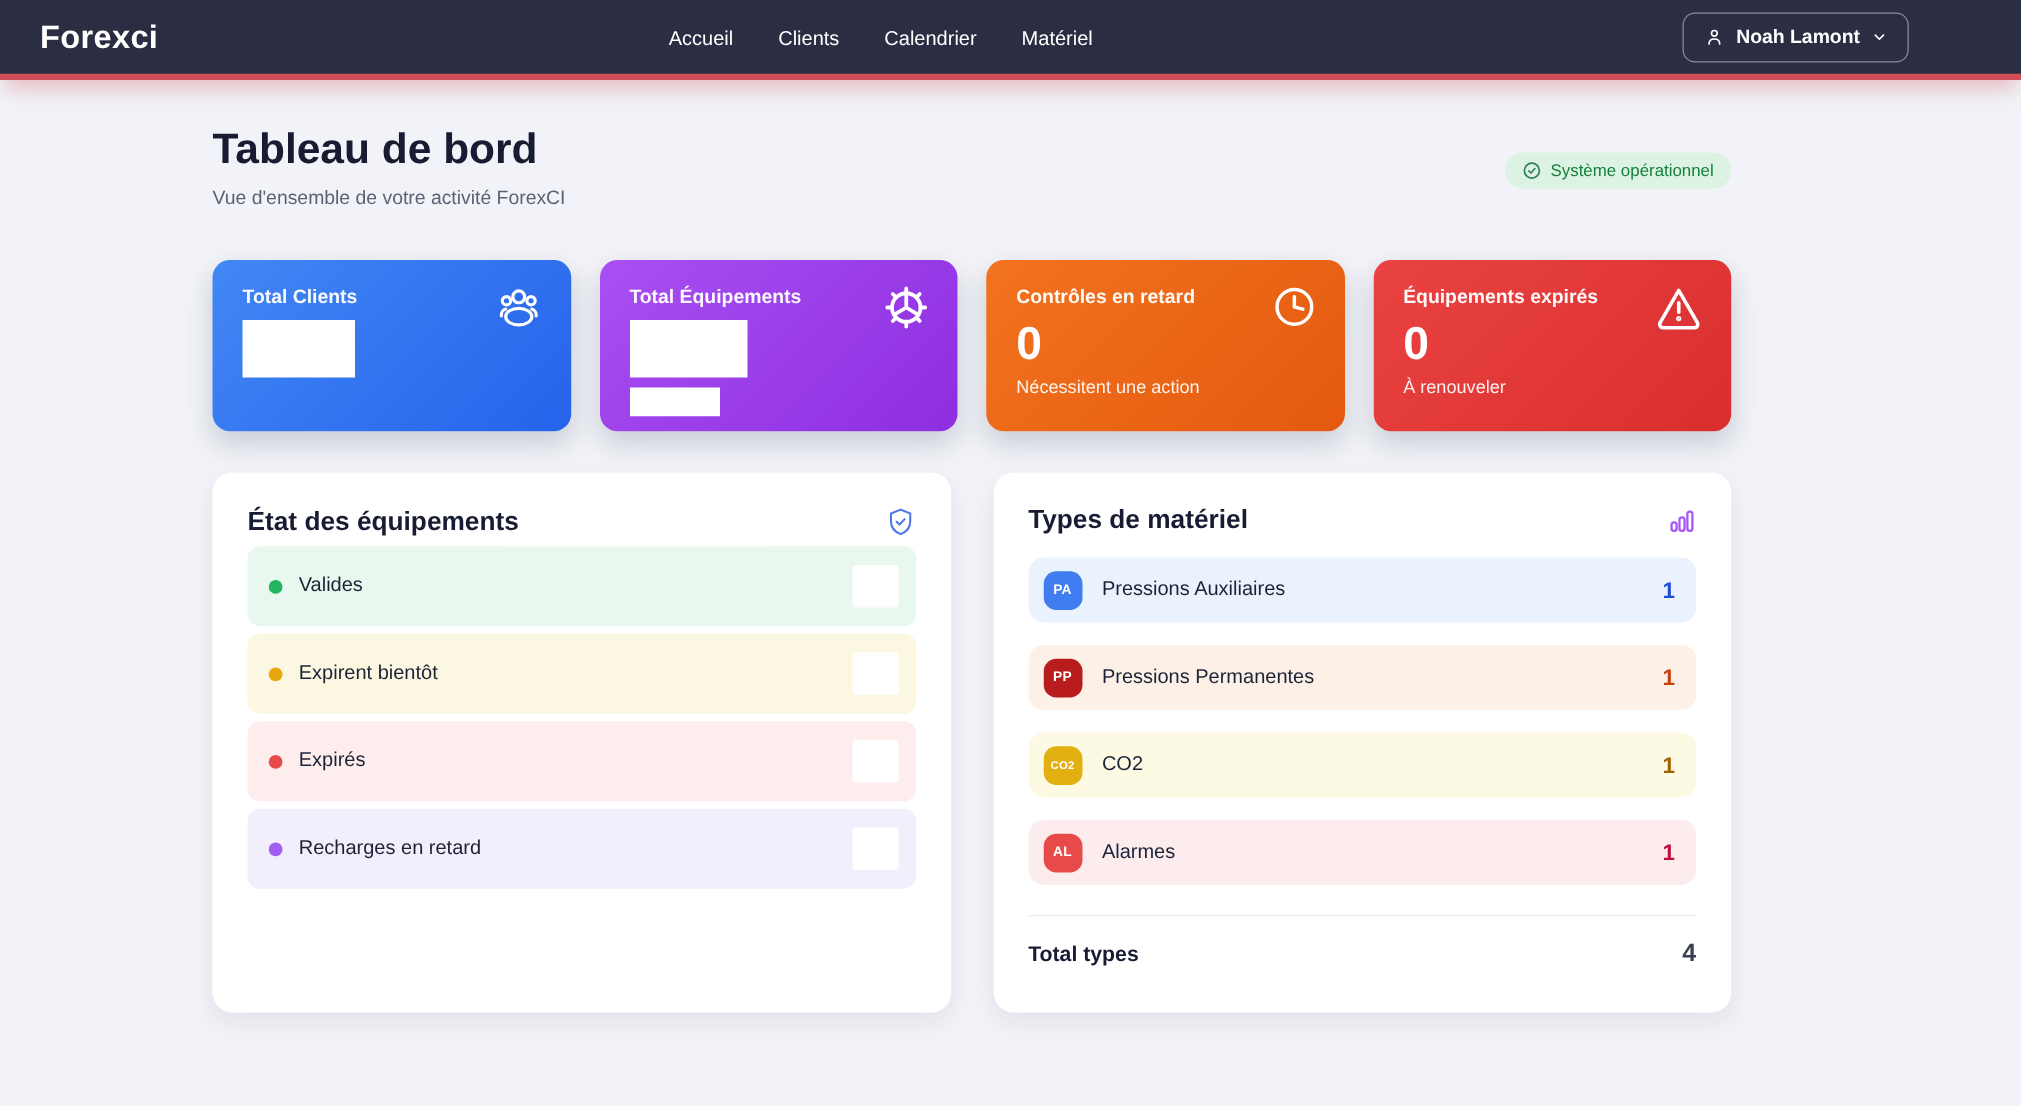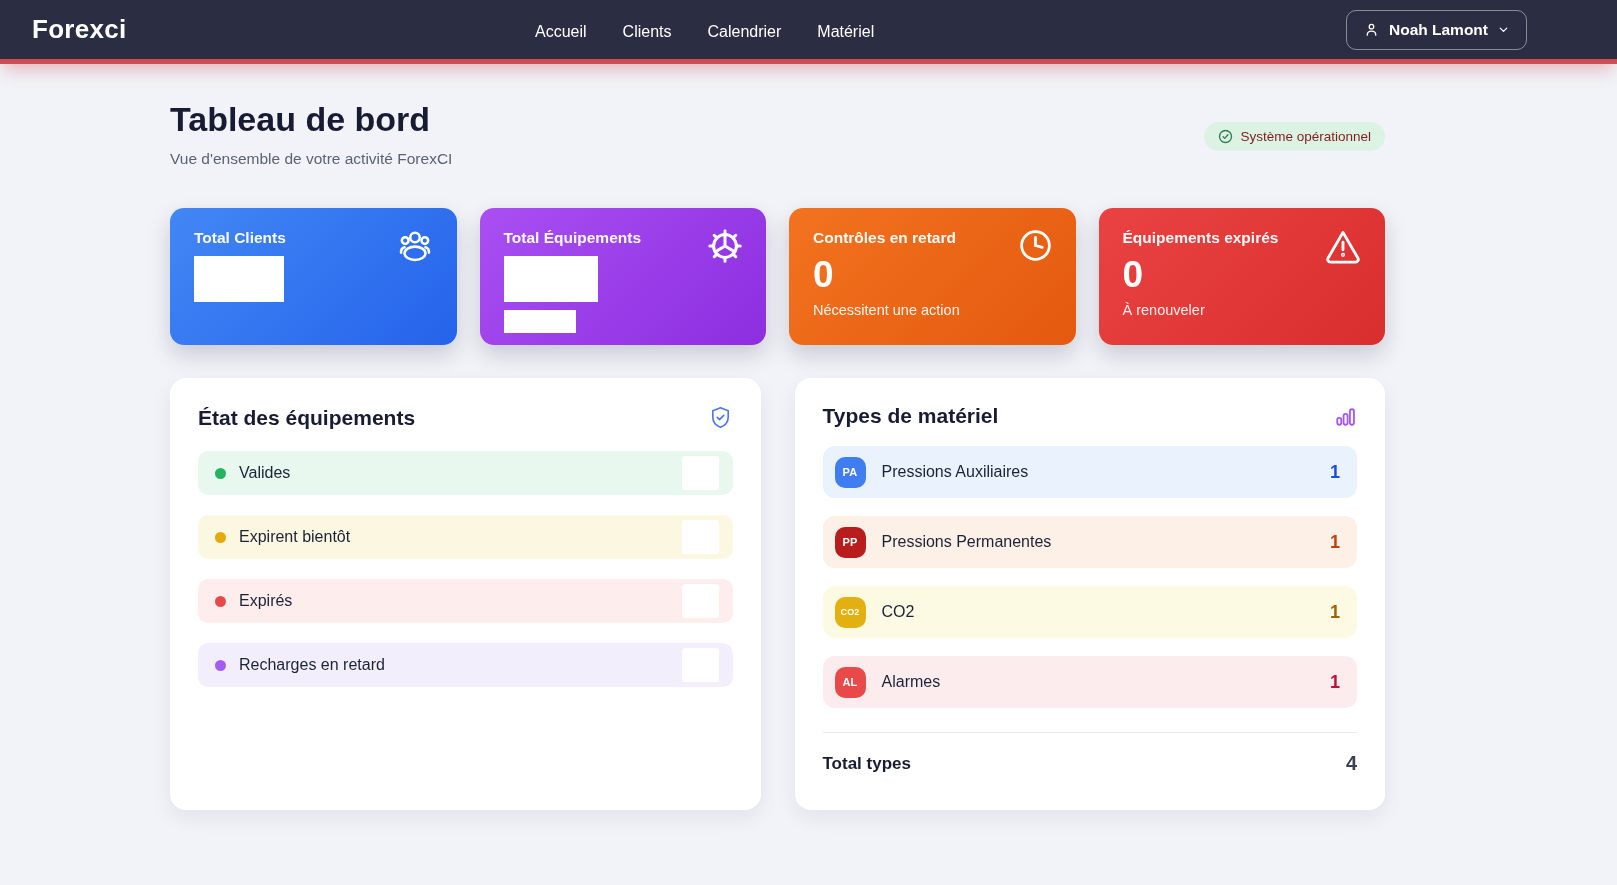--- a/index.html
+++ b/index.html
@@ -25,21 +25,21 @@
     padding:10px 16px; color:#fff; font-size:15.5px; font-weight:600;
     background:transparent; cursor:pointer; margin-right:58px;
   }
   
   .container { width:1215px; margin-left:170px; }
   .header-row { display:flex; justify-content:space-between; align-items:flex-start; margin-top:36px; }
   .page-title { font-size:34px; font-weight:800; color:#171c33; }
   .page-subtitle { font-size:15.5px; color:#5c6274; margin-top:11px; }
   .status-badge {
     margin-top:22px; display:flex; align-items:center; gap:7px;
-    background:#dcf3e3; color:#7f1d1d; font-size:13.5px; font-weight:500;
+    background:#dcf3e3; color:#15803d; font-size:13.5px; font-weight:500;
     border-radius:999px; padding:7px 14px;
   }
   
   .stats { display:grid; grid-template-columns:repeat(4,1fr); gap:23px; margin-top:40px; }
   .stat-card {
     position:relative; height:137px; border-radius:14px; padding:21px 24px;
     color:#fff; box-shadow:0 10px 22px rgba(23,28,51,.18);
   }
   .stat-card.c-blue   { background:linear-gradient(135deg,#4287f5,#2563eb); }
   .stat-card.c-purple { background:linear-gradient(135deg,#a94ff2,#8d2ee0); }
@@ -54,22 +54,22 @@
   
   .panels { display:grid; grid-template-columns:1fr 1fr; gap:34px; margin-top:33px; }
   .panel {
     background:#fff; border-radius:16px; height:432px; padding:26px 28px;
     box-shadow:0 8px 20px rgba(23,28,51,.07);
   }
   .panel-head { display:flex; justify-content:space-between; align-items:center; }
   .panel-title { font-size:21px; font-weight:700; color:#171c33; }
   
   .eq-row {
-    display:flex; align-items:center; gap:13px; height:44px;
-    border-radius:10px; padding:0 14px 0 17px; margin-top:20px;
+    display:flex; align-items:center; gap:13px; height:64px;
+    border-radius:10px; padding:0 14px 0 17px; margin-top:6px;
   }
   .eq-row:first-of-type { margin-top:28px; }
   .eq-row.r0 { background:#e9f8ee; }
   .eq-row.r1 { background:#fcf7e0; }
   .eq-row.r2 { background:#fdeded; }
   .eq-row.r3 { background:#f3eefb; }
   .dot { width:11px; height:11px; border-radius:50%; flex:0 0 auto; }
   .eq-row.r0 .dot { background:#22b45e; }
   .eq-row.r1 .dot { background:#e7a80e; }
   .eq-row.r2 .dot { background:#e84a4a; }

